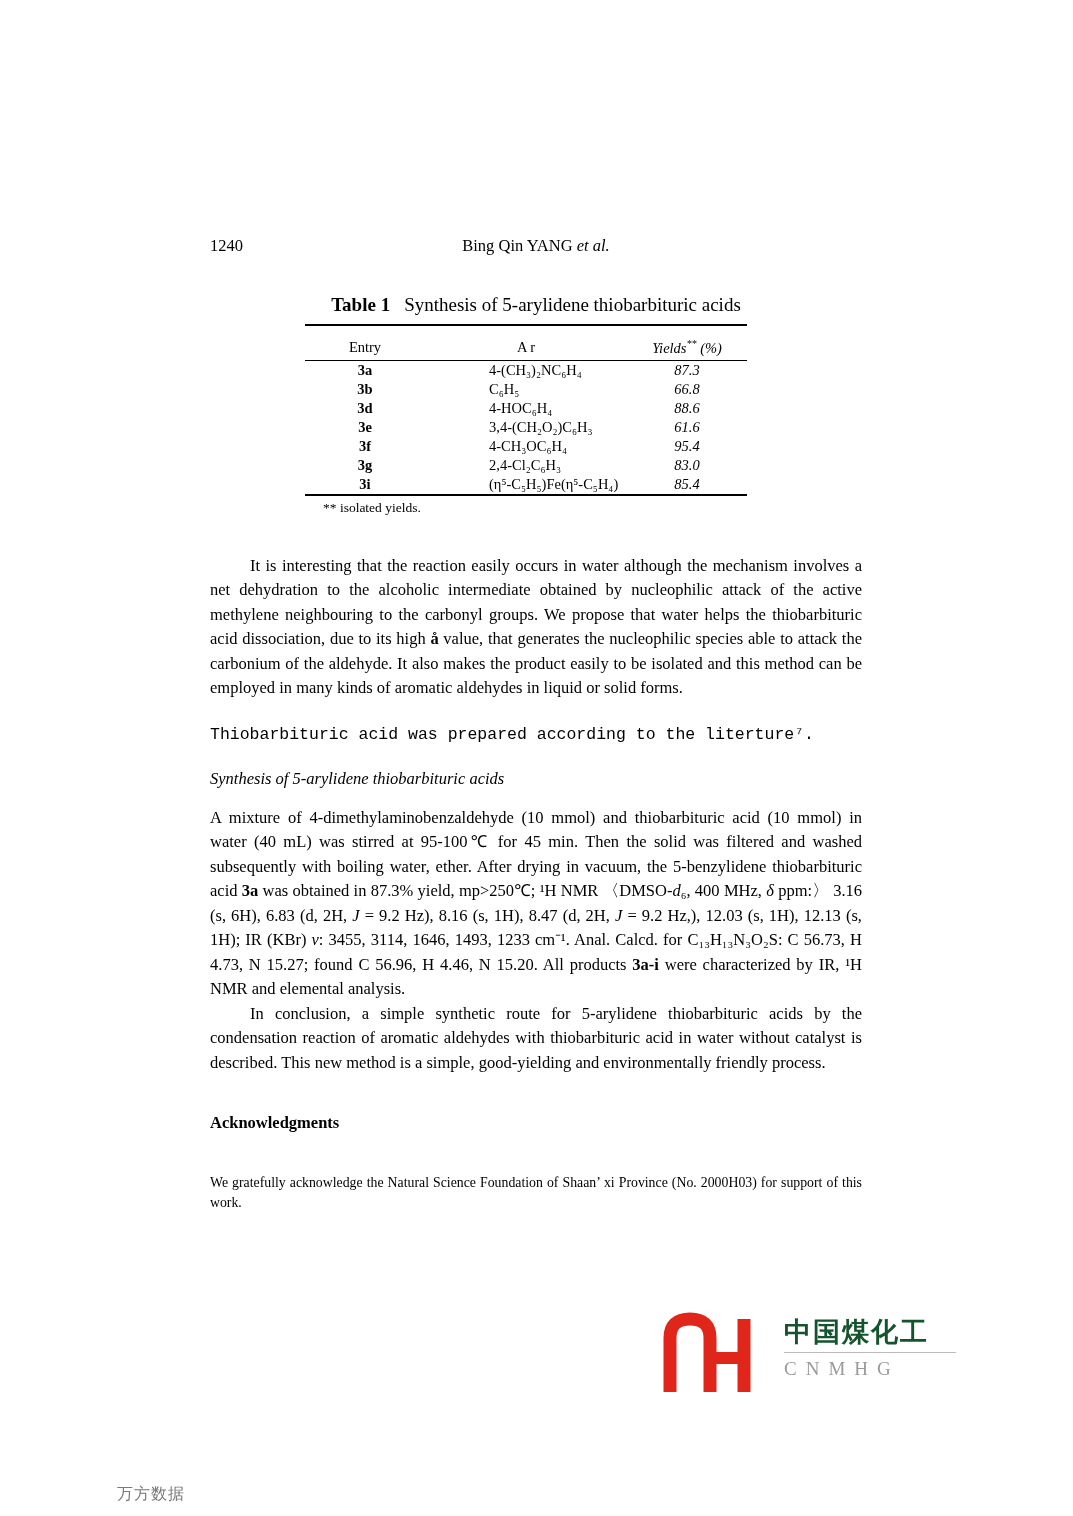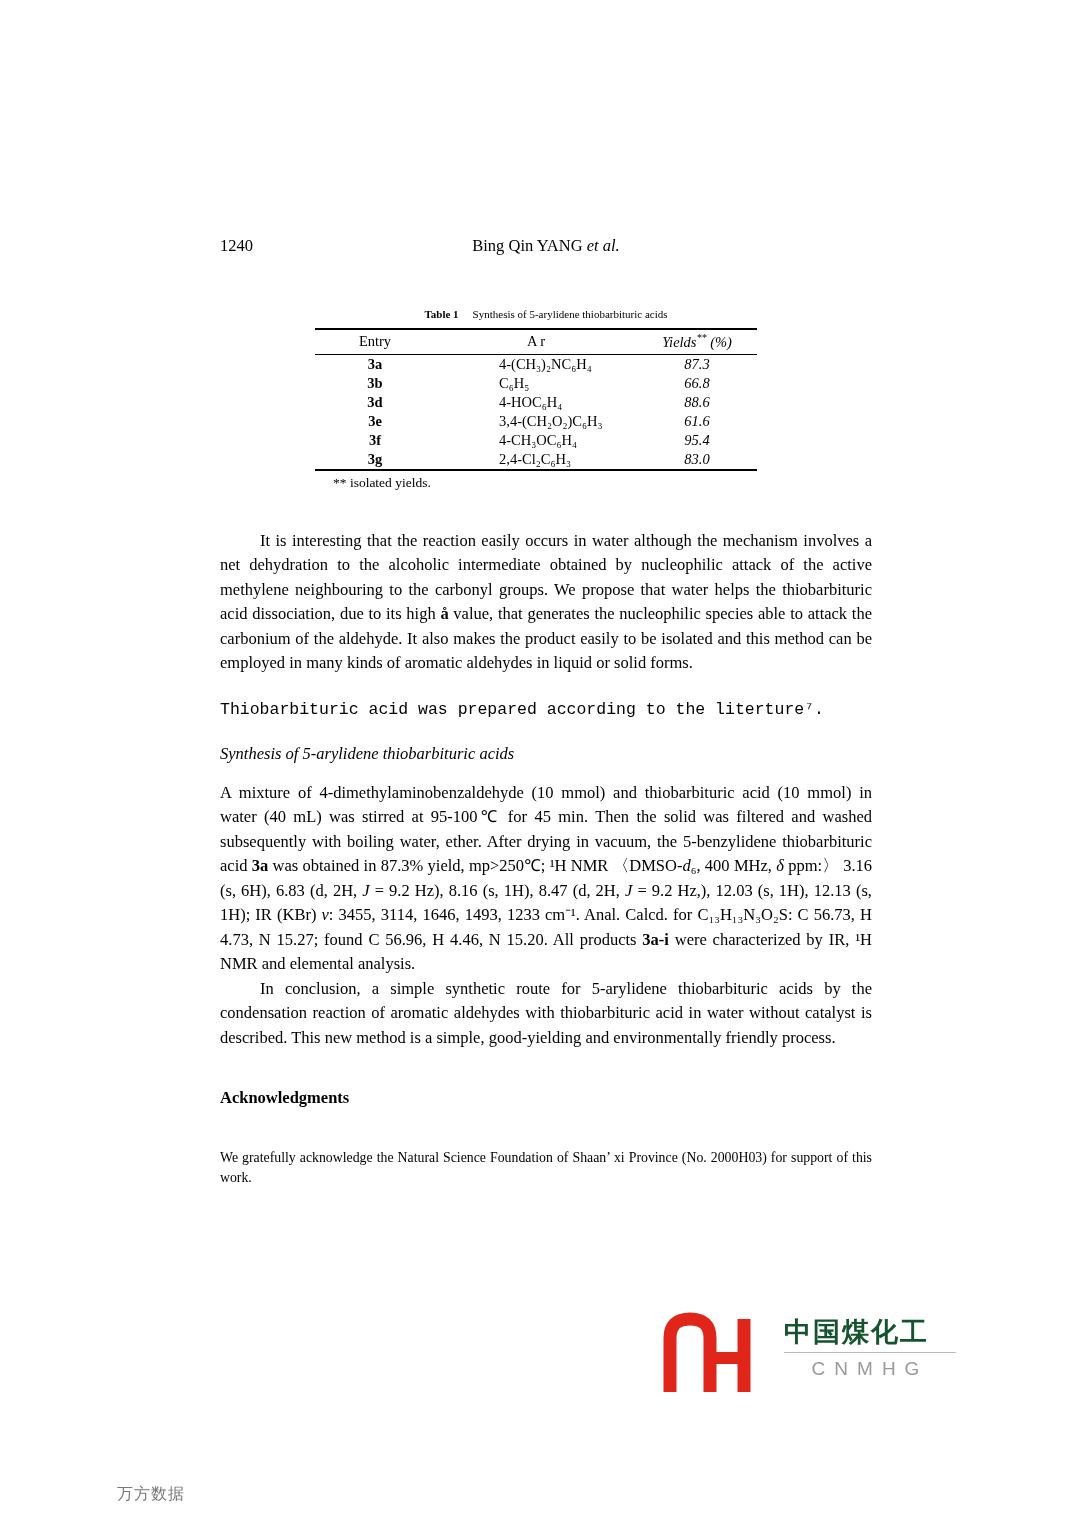--- a/index.html
+++ b/index.html
@@ -8,61 +8,61 @@
     position: relative;
     width: 1073px;
     height: 1516px;
     background: #ffffff;
     overflow: hidden;
     font-family: "Liberation Serif", serif;
     color: #000;
   }
   .content {
     position: absolute;
-    left: 220px;
+    left: 210px;
     top: 236px;
     width: 652px;
   }
   
   .running-head {
     position: relative;
     text-align: center;
     font-size: 16.5px;
     height: 22px;
   }
   .running-head .page-num {
     position: absolute;
     left: 0;
     top: 0;
   }
   .it { font-style: italic; }
   .b  { font-weight: bold; }
 
   
   .tbl-caption {
-    margin-top: 50px;
+    margin-top: 36px;
     text-align: center;
-    font-size: 11px;
+    font-size: 19px;
   }
   .cap-gap { display: inline-block; width: 14px; }
 
   
   .tbl {
     border-collapse: collapse;
     width: 442px;
     margin-left: 95px;
     margin-top: 8px;
     border-top: 2px solid #000;
     border-bottom: 2px solid #000;
     font-size: 14.5px;
   }
   .tbl th {
     font-weight: normal;
     border-bottom: 1px solid #000;
-    padding: 2px 0 3px 0;
+    padding: 12px 0 3px 0;
     text-align: center;
   }
   .tbl td {
     padding: 1px 0;
     line-height: 17px;
   }
   .c-entry { width: 120px; text-align: center; }
   .c-ar    { width: 202px; }
   td.c-ar  { text-align: left; padding-left: 64px; }
   .c-yield { width: 120px; text-align: center; font-style: italic; }
@@ -117,26 +117,25 @@
     letter-spacing: 2px;
     line-height: 32px;
   }
   .logo-rule {
     height: 1px;
     background: #bbbbbb;
     margin: 4px 0 4px 0;
     width: 172px;
   }
   .logo-en {
-    font-family: Liberation Sans, sans-serif;
+    font-family: Liberation Serif, serif;
     font-size: 19px;
     letter-spacing: 9px;
     color: #9a9a9a;
     line-height: 24px;
-    text-align: center;
   }
 
   
   .watermark {
     position: absolute;
     left: 117px;
     top: 1484px;
     font-family: "Liberation Sans", sans-serif;
     font-size: 16px;
     color: #787878;
@@ -190,20 +189,25 @@
         </tr>
         <tr>
           <td class="c-entry b">3f</td>
           <td class="c-ar">4-CH₃OC₆H₄</td>
           <td class="c-yield">95.4</td>
         </tr>
         <tr>
           <td class="c-entry b">3g</td>
           <td class="c-ar">2,4-Cl₂C₆H₃</td>
           <td class="c-yield">83.0</td>
+        </tr>
+        <tr>
+          <td class="c-entry b">3i</td>
+          <td class="c-ar">(η⁵-C₅H₅)Fe(η⁵-C₅H₄)</td>
+          <td class="c-yield">85.4</td>
         </tr>
       </tbody>
     </table>
 
     <div class="tbl-foot">** isolated yields.</div>
 
     <p class="para indent p-intro"><span>It is interesting that the reaction easily occurs in water although the mechanism involves a net dehydration to the alcoholic intermediate obtained by nucleophilic attack of the active methylene neighbouring to the carbonyl groups.  We propose that water helps the thiobarbituric acid dissociation, due to its high </span><span style="font-weight: bold;">å</span><span> value, that generates the nucleophilic species able to attack the carbonium of the aldehyde.  It also makes the product easily to be isolated and this method can be employed in many kinds of aromatic aldehydes in liquid or solid forms.</span></p>
 
 
     <p class="para p-prep">Thiobarbituric acid was prepared according to the literture⁷.</p>

